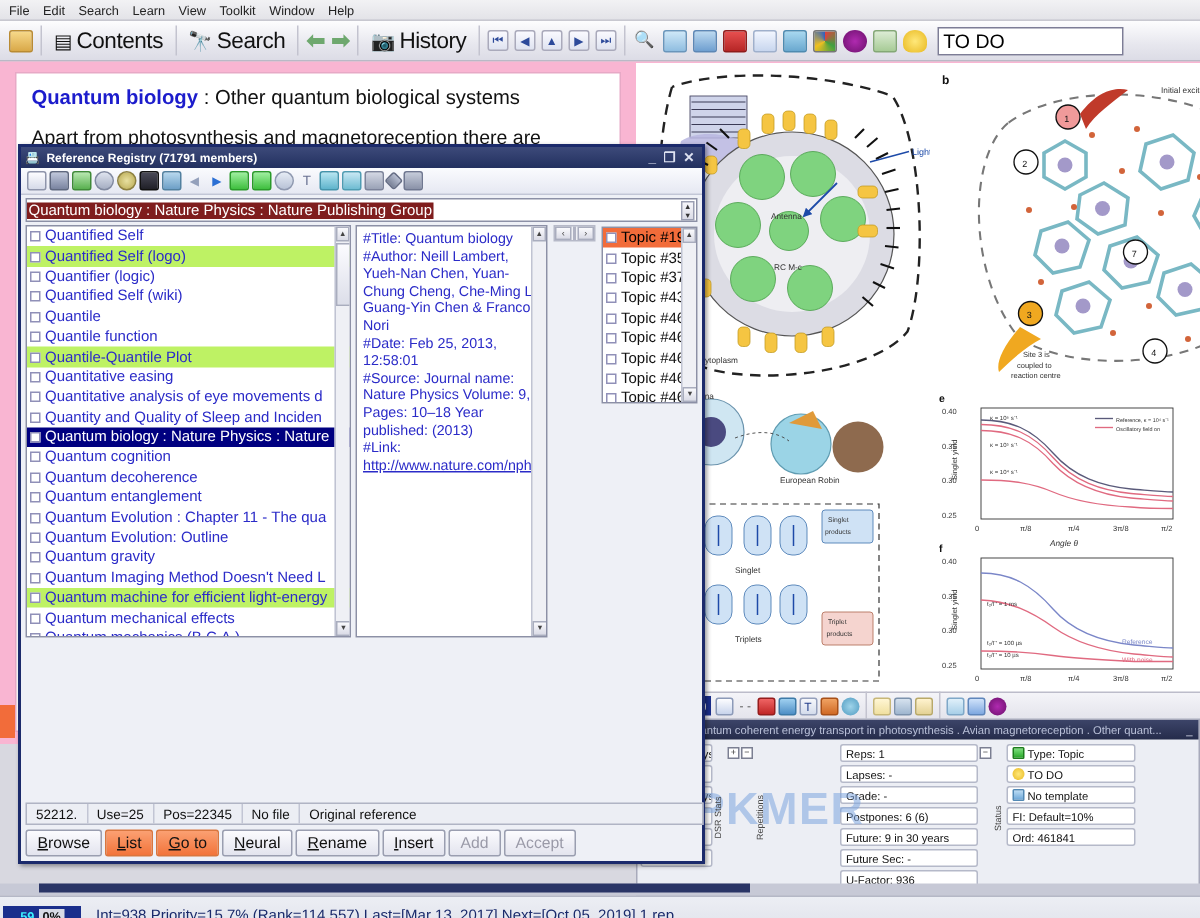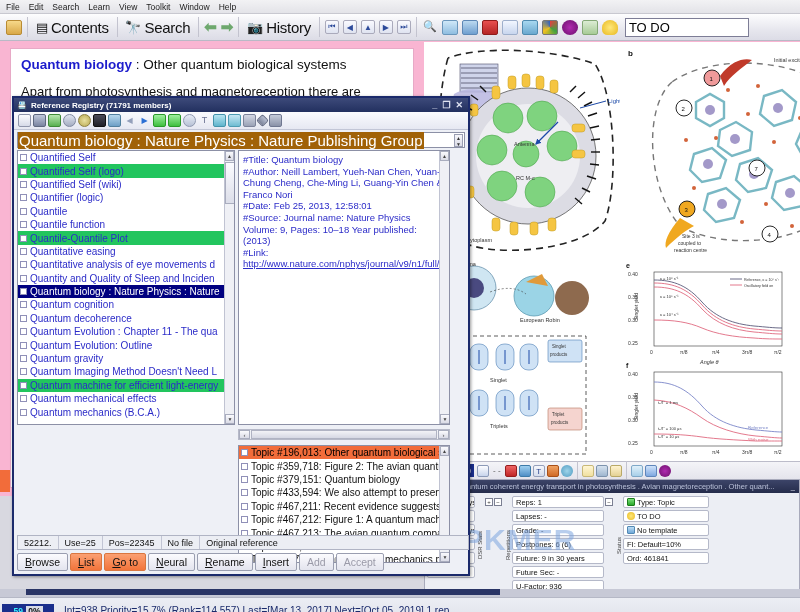--- a/index.html
+++ b/index.html
@@ -137,49 +137,49 @@
   .refwin-title .caps { margin-left:auto; display:flex; gap:5px; padding-right:5px; font-size:9px; color:#dfe3f2;}
   .ref-toolbar {
     height:18px; background:linear-gradient(#fafbfe,#e6e8f2);
     border-bottom:1px solid #c2c6d6; display:flex; align-items:center; padding-left:3px;
   }
   .rt-ico { width:13px;height:13px;margin:0 1px;border-radius:2px;display:inline-block; }
   .ref-search {
     margin:2px 3px 0 3px; height:16px; background:#fff; border:1px solid #8c90a6;
     display:flex; align-items:center; position:relative;
   }
-  .ref-search .hl { background:#a16207; color:#fff; font-size:15px; padding:0 1px; white-space:nowrap;}
+  .ref-search .hl { background:#7f1d1d; color:#fff; font-size:10px; padding:0 1px; white-space:nowrap;}
   .ref-search .spin { position:absolute; right:1px; top:1px; width:9px;height:13px;
     background:linear-gradient(#f6f6fa,#dadbe6); border:1px solid #9a9eb2;
     font-size:5px; color:#333; text-align:center; line-height:6px;}
   .ref-mid { display:flex; padding:2px 3px 0 3px; gap:3px; }
   .ref-list {
     width:218px; height:275px; background:#fff; border:1px solid #8c90a6;
     overflow:hidden; position:relative;
   }
   .ref-item {
     height:13.4px; display:flex; align-items:center; font-size:10px;
     color:#2b2bc8; white-space:nowrap; padding-left:2px;
   }
   .ref-item .cb {
     width:7px;height:7px;border:1px solid #9090b8; background:#fff;
     margin-right:3px; flex:0 0 auto;
   }
-  .ref-item.yellow { background:#22c55e; }
+  .ref-item.yellow { background:#bef264; }
   .ref-item.sel { background:#000080; color:#fff; }
   .vscroll {
     position:absolute; right:0; top:0; width:10px; height:100%;
     background:#eff0f5; border-left:1px solid #c0c3d2;
   }
   .vscroll .arr { height:10px; background:linear-gradient(#fafafd,#dadbe6);
     border:1px solid #a9adbe; font-size:5px; text-align:center; line-height:8px; color:#444;}
   .vscroll .thumb { position:absolute; top:11px; left:0; width:10px; height:42px;
     background:linear-gradient(#fcfcff,#dcdee9); border:1px solid #a9adbe; }
 
-  .ref-right { width:212px; display:flex; flex-direction:column; gap:4px; }
+  .ref-right { width:228px; display:flex; gap:4px; }
   .ref-text {
     height:275px; background:#fff; border:1px solid #8c90a6; position:relative;
     padding:3px 4px; font-size:9.5px; color:#2b2bc8; line-height:11.6px; overflow:hidden;
   }
 
   .hscroll { height:11px; background:#eff0f5; border:1px solid #b6b9c8;
     display:flex; align-items:center; }
   .hscroll .harr { width:11px; height:9px; text-align:center; font-size:6px; line-height:9px;
     color:#444; background:linear-gradient(#fafafd,#dadbe6); border:1px solid #a9adbe;}
   .hscroll .hthumb { flex:1; height:9px; margin:0 1px;
@@ -575,21 +575,21 @@
           <div class="stat-row"></div>
           <div class="stat-row">6: -</div>
         </div>
         <div class="vlabel">DSR Stats</div>
       </div>
 
       <div class="stat-group">
         <div class="boxbtn">+</div>
         <div class="boxbtn">−</div>
         <div class="vlabel">Repetitions</div>
-        <div class="stat-col" style="width:92px;">
+        <div class="stat-col" style="width:92px;margin-left:48px;">
           <div class="stat-row">Reps: 1</div>
           <div class="stat-row">Lapses: -</div>
           <div class="stat-row">Grade: -</div>
           <div class="stat-row">Postpones: 6 (6)</div>
           <div class="stat-row">Future: 9 in 30 years</div>
           <div class="stat-row">Future Sec: -</div>
           <div class="stat-row">U-Factor: 936</div>
         </div>
       </div>
 
@@ -666,28 +666,28 @@
             <div class="ref-item">
               <span class="cb"></span>
               <span>Quantified Self</span>
             </div>
             <div class="ref-item yellow">
               <span class="cb"></span>
               <span>Quantified Self (logo)</span>
             </div>
             <div class="ref-item">
               <span class="cb"></span>
+              <span>Quantifier (logic)</span>
+            </div>
+            <div class="ref-item">
+              <span class="cb"></span>
               <span>Quantified Self (wiki)</span>
             </div>
             <div class="ref-item">
               <span class="cb"></span>
-              <span>Quantifier (logic)</span>
-            </div>
-            <div class="ref-item">
-              <span class="cb"></span>
               <span>Quantile</span>
             </div>
             <div class="ref-item">
               <span class="cb"></span>
               <span>Quantile function</span>
             </div>
             <div class="ref-item yellow">
               <span class="cb"></span>
               <span>Quantile-Quantile Plot</span>
             </div>
@@ -707,20 +707,24 @@
               <span class="cb"></span>
               <span>Quantum biology : Nature Physics : Nature</span>
             </div>
             <div class="ref-item">
               <span class="cb"></span>
               <span>Quantum cognition</span>
             </div>
             <div class="ref-item">
               <span class="cb"></span>
               <span>Quantum decoherence</span>
+            </div>
+            <div class="ref-item">
+              <span class="cb"></span>
+              <span>Quantum entanglement</span>
             </div>
             <div class="ref-item">
               <span class="cb"></span>
               <span>Quantum Evolution : Chapter 11 - The qua</span>
             </div>
             <div class="ref-item">
               <span class="cb"></span>
               <span>Quantum Evolution: Outline</span>
             </div>
             <div class="ref-item">

